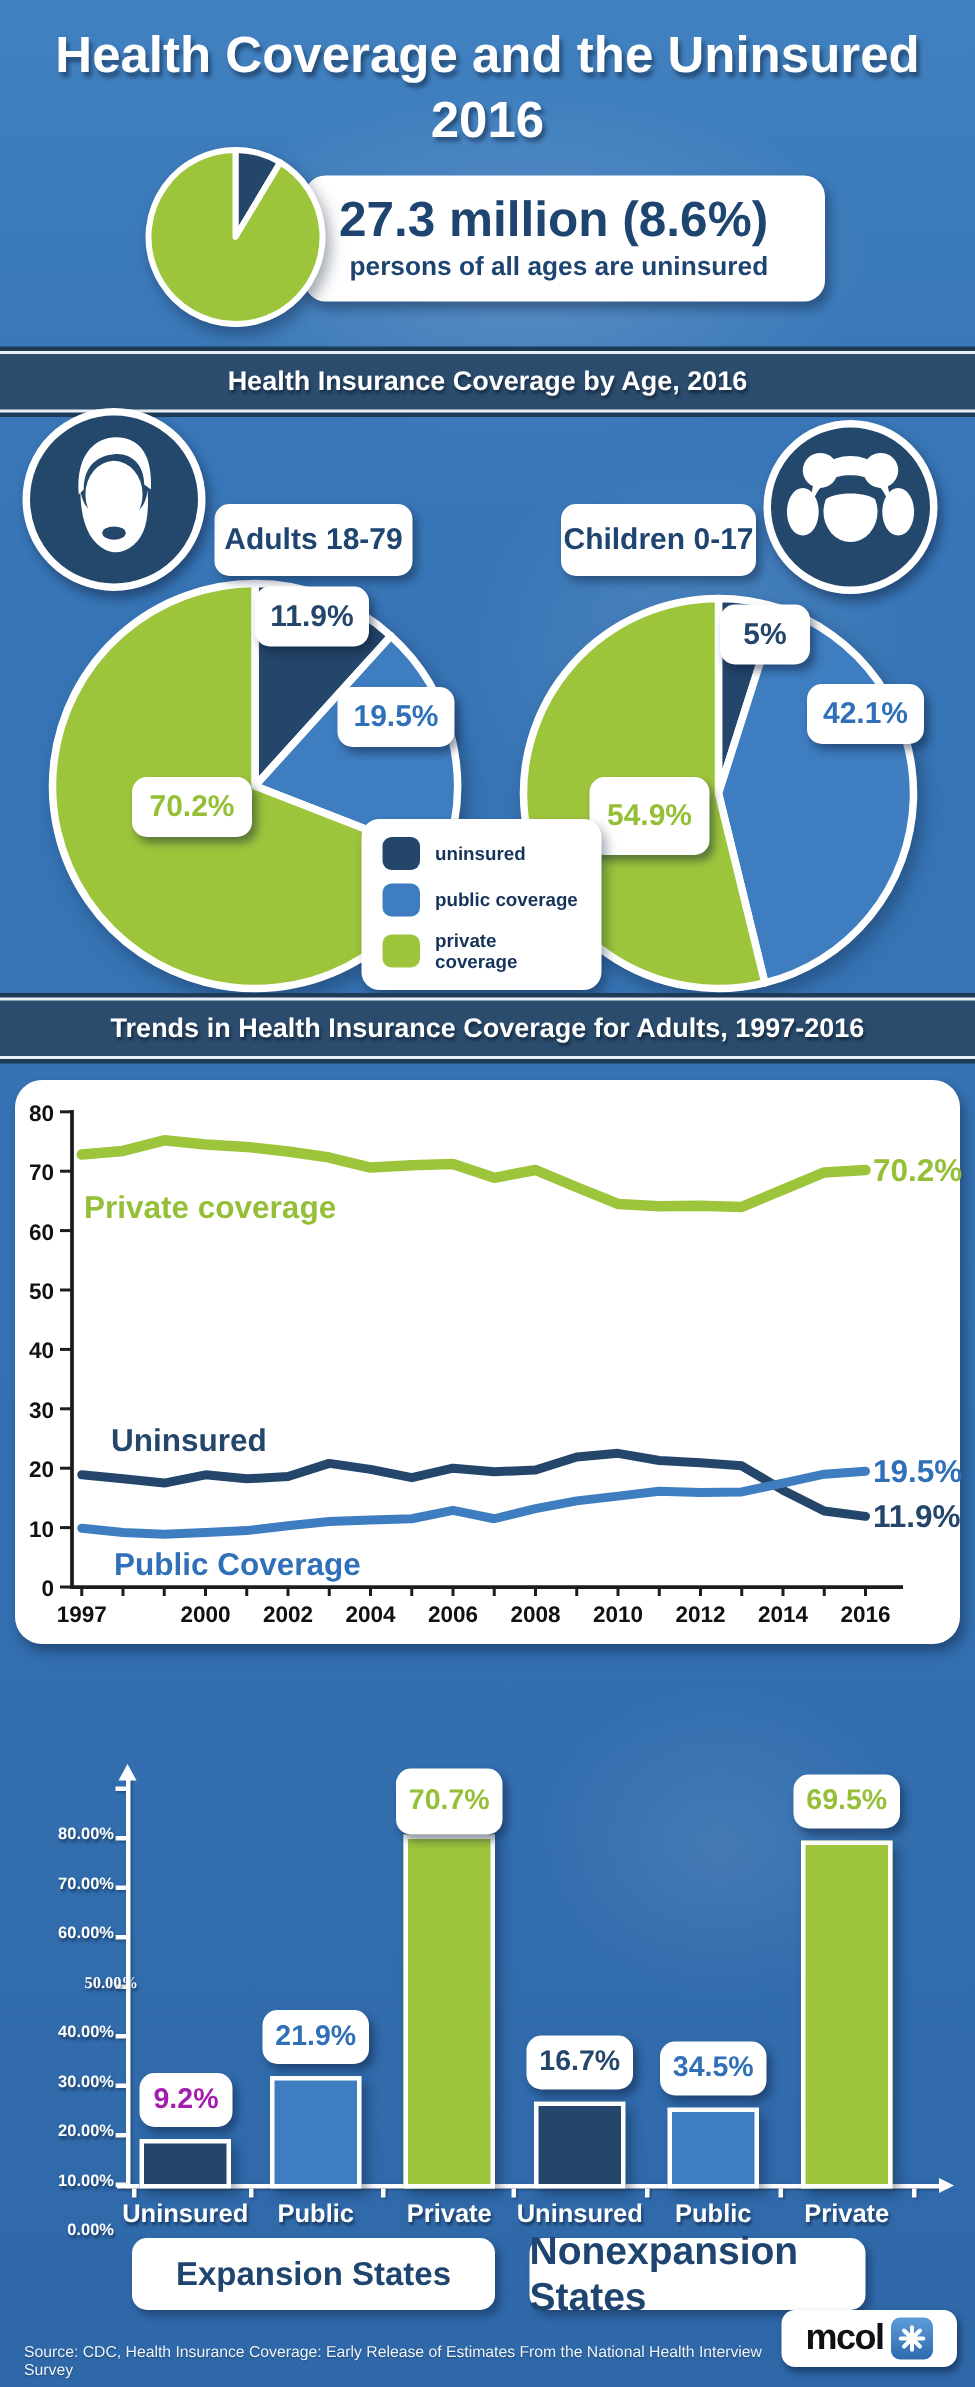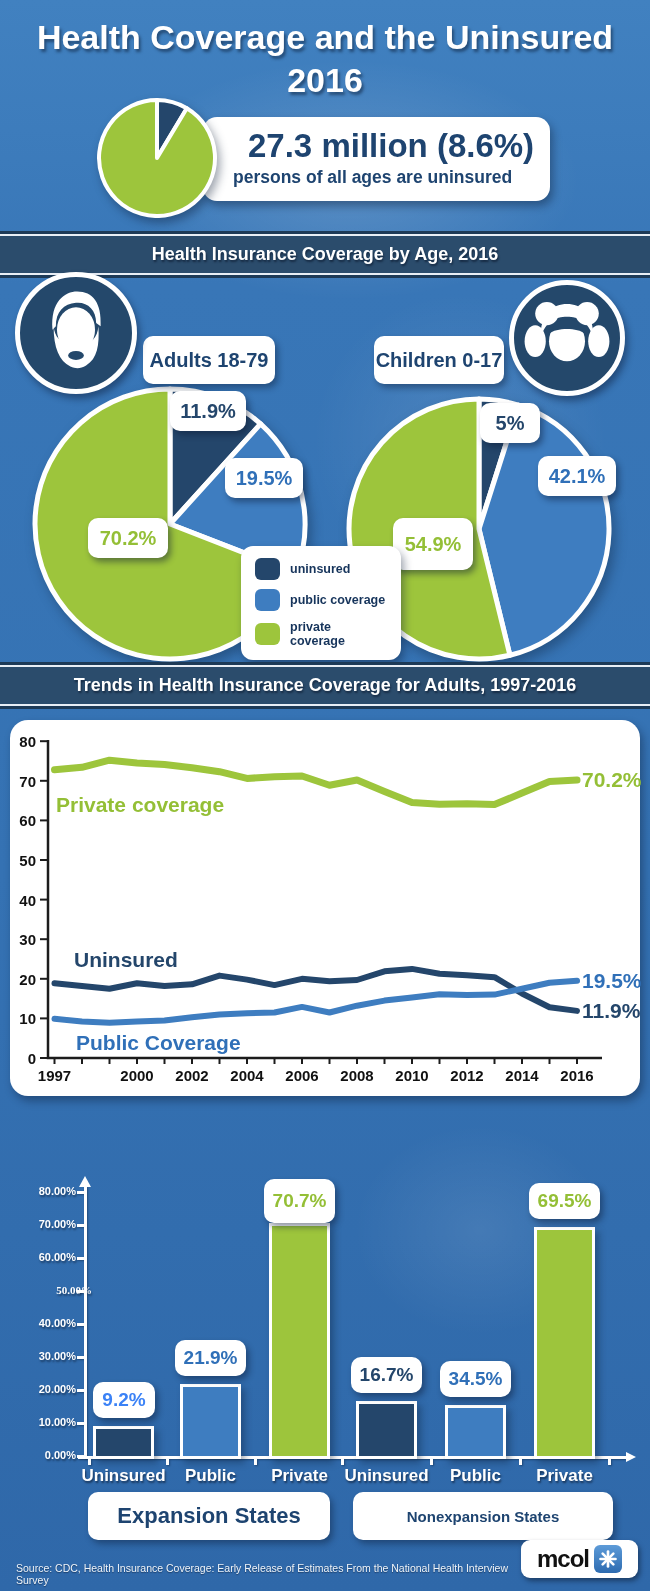--- a/index.html
+++ b/index.html
@@ -29,21 +29,21 @@
   .t-navy{color:#24466b}.t-blue{color:#3070b8}.t-green{color:#94bf36}
   .legend{padding:12px 14px;display:flex;flex-direction:column;gap:9px;}
   .legrow{display:flex;align-items:center;gap:10px;}
   .legsq{width:25px;height:22px;border-radius:6px;flex:0 0 auto;}
   .legrow span{font-size:12.5px;font-weight:bold;color:#16345b;}
   .trendcard{left:10px;top:720px;width:630px;height:376px;border-radius:18px;}
   .ax{font-family:"Liberation Sans",sans-serif;font-size:15px;font-weight:600;fill:#111;}
   .series-label{font-size:21px;font-weight:bold;font-family:"Liberation Sans",sans-serif;}
   .end-label{font-size:21px;font-weight:bold;font-family:"Liberation Sans",sans-serif;}
   .ylab{position:absolute;width:62px;text-align:right;color:#fff;font-weight:bold;
-    font-size:11px;text-shadow:1px 2px 2px rgba(8,20,40,.55);}
+    font-size:11px;text-shadow:1px 2px 2px rgba(8,20,40,.55);margin-top:32px;}
   .wtick{position:absolute;background:#fff;box-shadow:1px 1px 2px rgba(8,20,40,.4);}
   .bar{position:absolute;border:3px solid #fff;box-sizing:border-box;
     box-shadow:4px 4px 7px rgba(10,25,50,.35);}
   .xlab{position:absolute;color:#fff;font-weight:bold;font-size:17px;text-align:center;
     text-shadow:1px 2px 2px rgba(8,20,40,.6);}
   .src{color:#eef4fa;font-size:10.5px;text-shadow:0 1px 1px rgba(8,20,40,.5);}
   .logo{display:flex;align-items:center;justify-content:center;gap:5px;
     background:#fff;border-radius:9px;box-shadow:2px 3px 5px rgba(8,20,40,.5);}
   .logo .word{color:#111;font-weight:bold;font-size:24px;letter-spacing:-1px;line-height:1;}
   .logo .sq{width:28px;height:28px;border-radius:6px;
@@ -57,21 +57,21 @@
   <div class="glow" style="left:120px;top:60px;width:460px;height:240px;background:radial-gradient(closest-side,rgba(255,255,255,.16),rgba(255,255,255,0));"></div>
   <div class="glow" style="left:250px;top:230px;width:420px;height:420px;background:radial-gradient(closest-side,rgba(255,255,255,.10),rgba(255,255,255,0) 70%);"></div>
   <div class="glow" style="left:300px;top:1080px;width:360px;height:300px;background:radial-gradient(closest-side,rgba(255,255,255,.09),rgba(255,255,255,0) 70%);"></div>
 
   <div class="abs title">
     <div>Health Coverage and the Uninsured</div>
     <div>2016</div>
   </div>
 
   <div class="abs card" style="left:203px;top:117px;width:347px;height:84px;">
-    <div class="stat" style="position:absolute;left:45px;top:12px;white-space:nowrap;">27.3 million (8.6%)</div>
+    <div class="stat" style="position:absolute;left:23px;top:12px;white-space:nowrap;">27.3 million (8.6%)</div>
     <div class="statcap" style="position:absolute;left:30px;top:50px;white-space:nowrap;">persons of all ages are uninsured</div>
   </div>
   <svg class="abs" style="left:92px;top:93px;filter:drop-shadow(3px 5px 5px rgba(10,25,50,.4));" width="130" height="130">
       <path d="M 65 65 L 65.00 7.00 A 58 58 0 0 1 94.84 15.26 Z" fill="#24466b" stroke="#fff" stroke-width="4" stroke-linejoin="round"></path>
       <path d="M 65 65 L 94.84 15.26 A 58 58 0 1 1 65.00 7.00 Z" fill="#9dc53c" stroke="#fff" stroke-width="4" stroke-linejoin="round"></path>
     </svg>
 
   <div class="abs banner" style="top:234px;">
     <span>Health Insurance Coverage by Age, 2016</span>
   </div>
@@ -202,21 +202,21 @@
         <text x="572" y="267.78" class="end-label" fill="#3070b8">19.5%</text>
       </svg>
   </div>
 
 
   <div class="abs" id="barchart" style="left:0;top:1158px;width:650px;height:402px;">
 
     <div class="abs pill" style="left:88px;top:334px;width:242px;height:48px;font-size:22px;">
       <span>Expansion States</span>
     </div>
-    <div class="abs pill" style="left:353px;top:334px;width:260px;height:48px;font-size:15px;">
+    <div class="abs pill" style="left:353px;top:334px;width:224px;height:48px;font-size:26px;">
       <span>Nonexpansion States</span>
     </div>
   <div class="ylab" style="left:14px;top:291px;">0.00%</div>
       <div class="wtick" style="left:77px;top:297px;width:7px;height:3px;"></div>
       <div class="ylab" style="left:14px;top:258px;">10.00%</div>
       <div class="wtick" style="left:77px;top:264px;width:7px;height:3px;"></div>
       <div class="ylab" style="left:14px;top:225px;">20.00%</div>
       <div class="wtick" style="left:77px;top:231px;width:7px;height:3px;"></div>
       <div class="ylab" style="left:14px;top:192px;">30.00%</div>
       <div class="wtick" style="left:77px;top:198px;width:7px;height:3px;"></div>
@@ -235,21 +235,21 @@
       <div class="wtick" style="left:78px;top:298px;width:548px;height:3px;"></div>
       <div class="" style="position:absolute;left:626px;top:294px;width:0;height:0;border-top:5.5px solid transparent;border-bottom:5.5px solid transparent;border-left:10px solid #fff;"></div>
       <div class="wtick" style="left:88px;top:301px;width:3px;height:6px;"></div>
       <div class="wtick" style="left:166px;top:301px;width:3px;height:6px;"></div>
       <div class="wtick" style="left:254px;top:301px;width:3px;height:6px;"></div>
       <div class="wtick" style="left:341px;top:301px;width:3px;height:6px;"></div>
       <div class="wtick" style="left:430px;top:301px;width:3px;height:6px;"></div>
       <div class="wtick" style="left:519px;top:301px;width:3px;height:6px;"></div>
       <div class="wtick" style="left:608px;top:301px;width:3px;height:6px;"></div>
       <div class="bar" style="left:93px;top:268px;width:61px;height:33px;background:#24466b;"></div>
-      <div class="valbox" style="left:93px;top:224px;width:62px;height:36px;color:#3b82f6;font-size:19px;">9.2%</div>
+      <div class="valbox" style="left:93px;top:224px;width:62px;height:36px;color:#a21caf;font-size:19px;">9.2%</div>
       <div class="xlab" style="left:75px;top:308px;width:97px;">Uninsured</div>
       <div class="bar" style="left:180px;top:226px;width:61px;height:75px;background:#3e7dc0;"></div>
       <div class="valbox" style="left:175px;top:182px;width:71px;height:36px;color:#3070b8;font-size:19px;">21.9%</div>
       <div class="xlab" style="left:162px;top:308px;width:97px;">Public</div>
       <div class="bar" style="left:269px;top:65px;width:61px;height:236px;background:#9dc53c;"></div>
       <div class="valbox" style="left:264px;top:21px;width:71px;height:44px;color:#94bf36;font-size:19px;">70.7%</div>
       <div class="xlab" style="left:251px;top:308px;width:97px;">Private</div>
       <div class="bar" style="left:356px;top:243px;width:61px;height:58px;background:#24466b;"></div>
       <div class="valbox" style="left:351px;top:199px;width:71px;height:36px;color:#24466b;font-size:19px;">16.7%</div>
       <div class="xlab" style="left:338px;top:308px;width:97px;">Uninsured</div>

